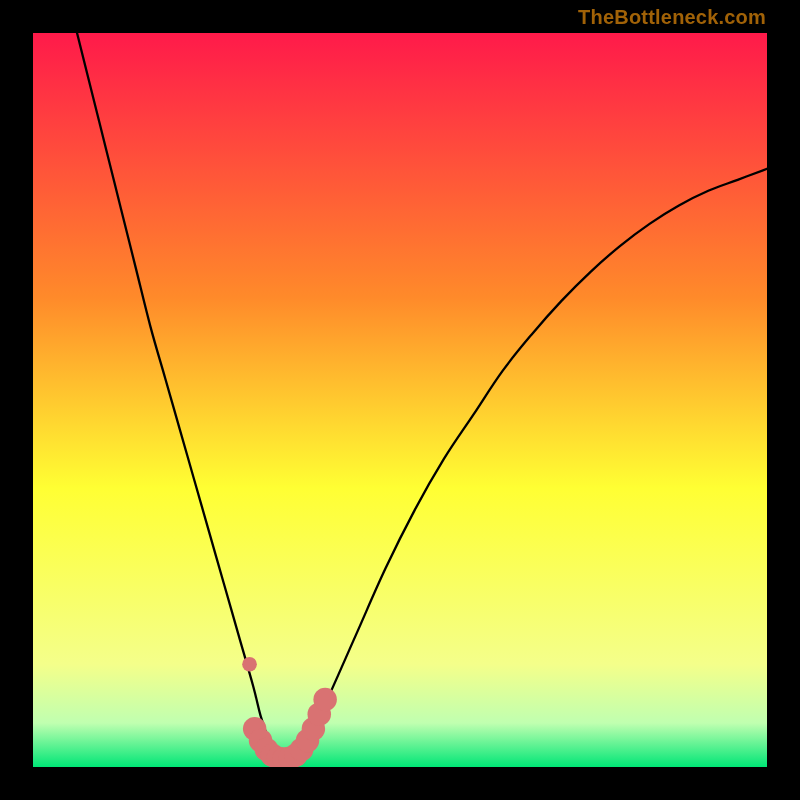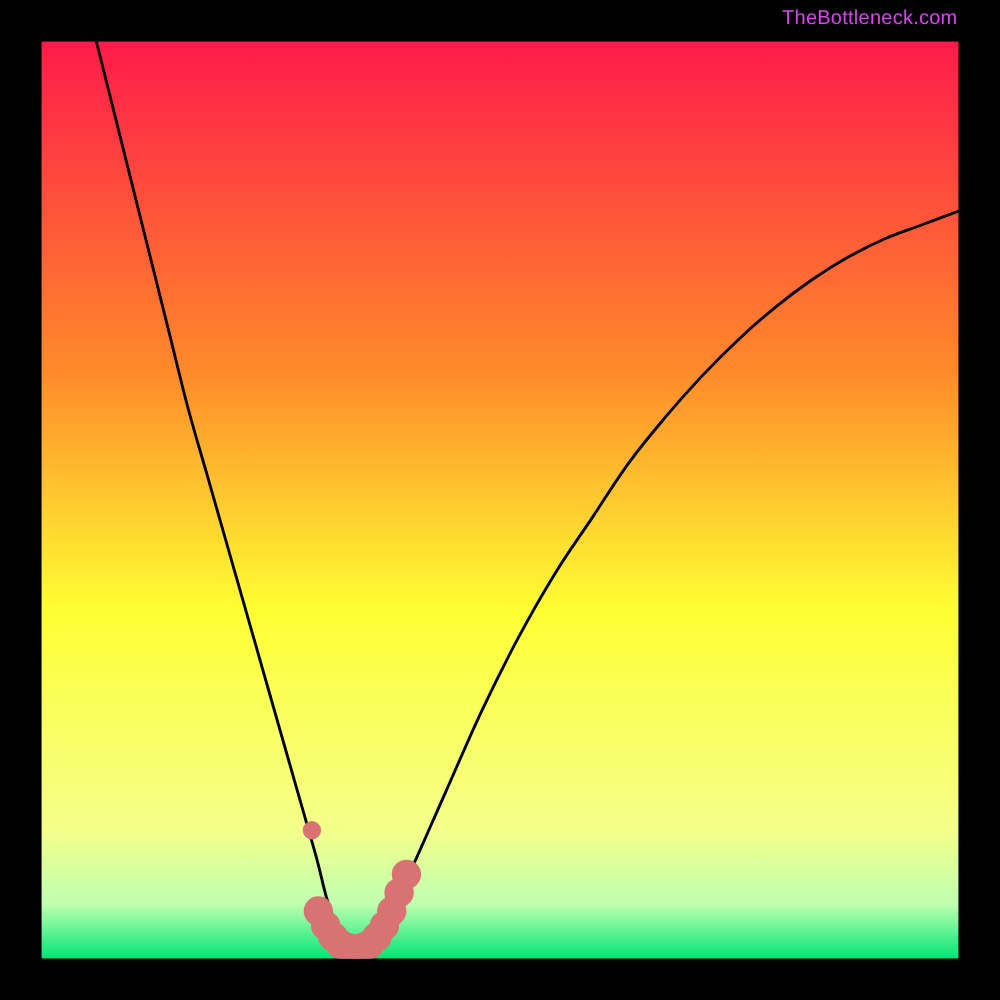--- a/index.html
+++ b/index.html
@@ -24,23 +24,23 @@
     top: 33px;
     left: 33px;
     width: 734px;
     height: 734px;
     overflow: hidden;
   }
   .watermark {
     position: absolute;
     top: 6px;
     right: 34px;
-    color: #d946ef;
-    font-size: 16px;
-    font-weight: 400;
+    color: #a16207;
+    font-size: 20px;
+    font-weight: 700;
     letter-spacing: 0.2px;
   }
   svg {
     display: block;
   }
 </style>
 </head>
 <body>
 
 <div class="frame">

